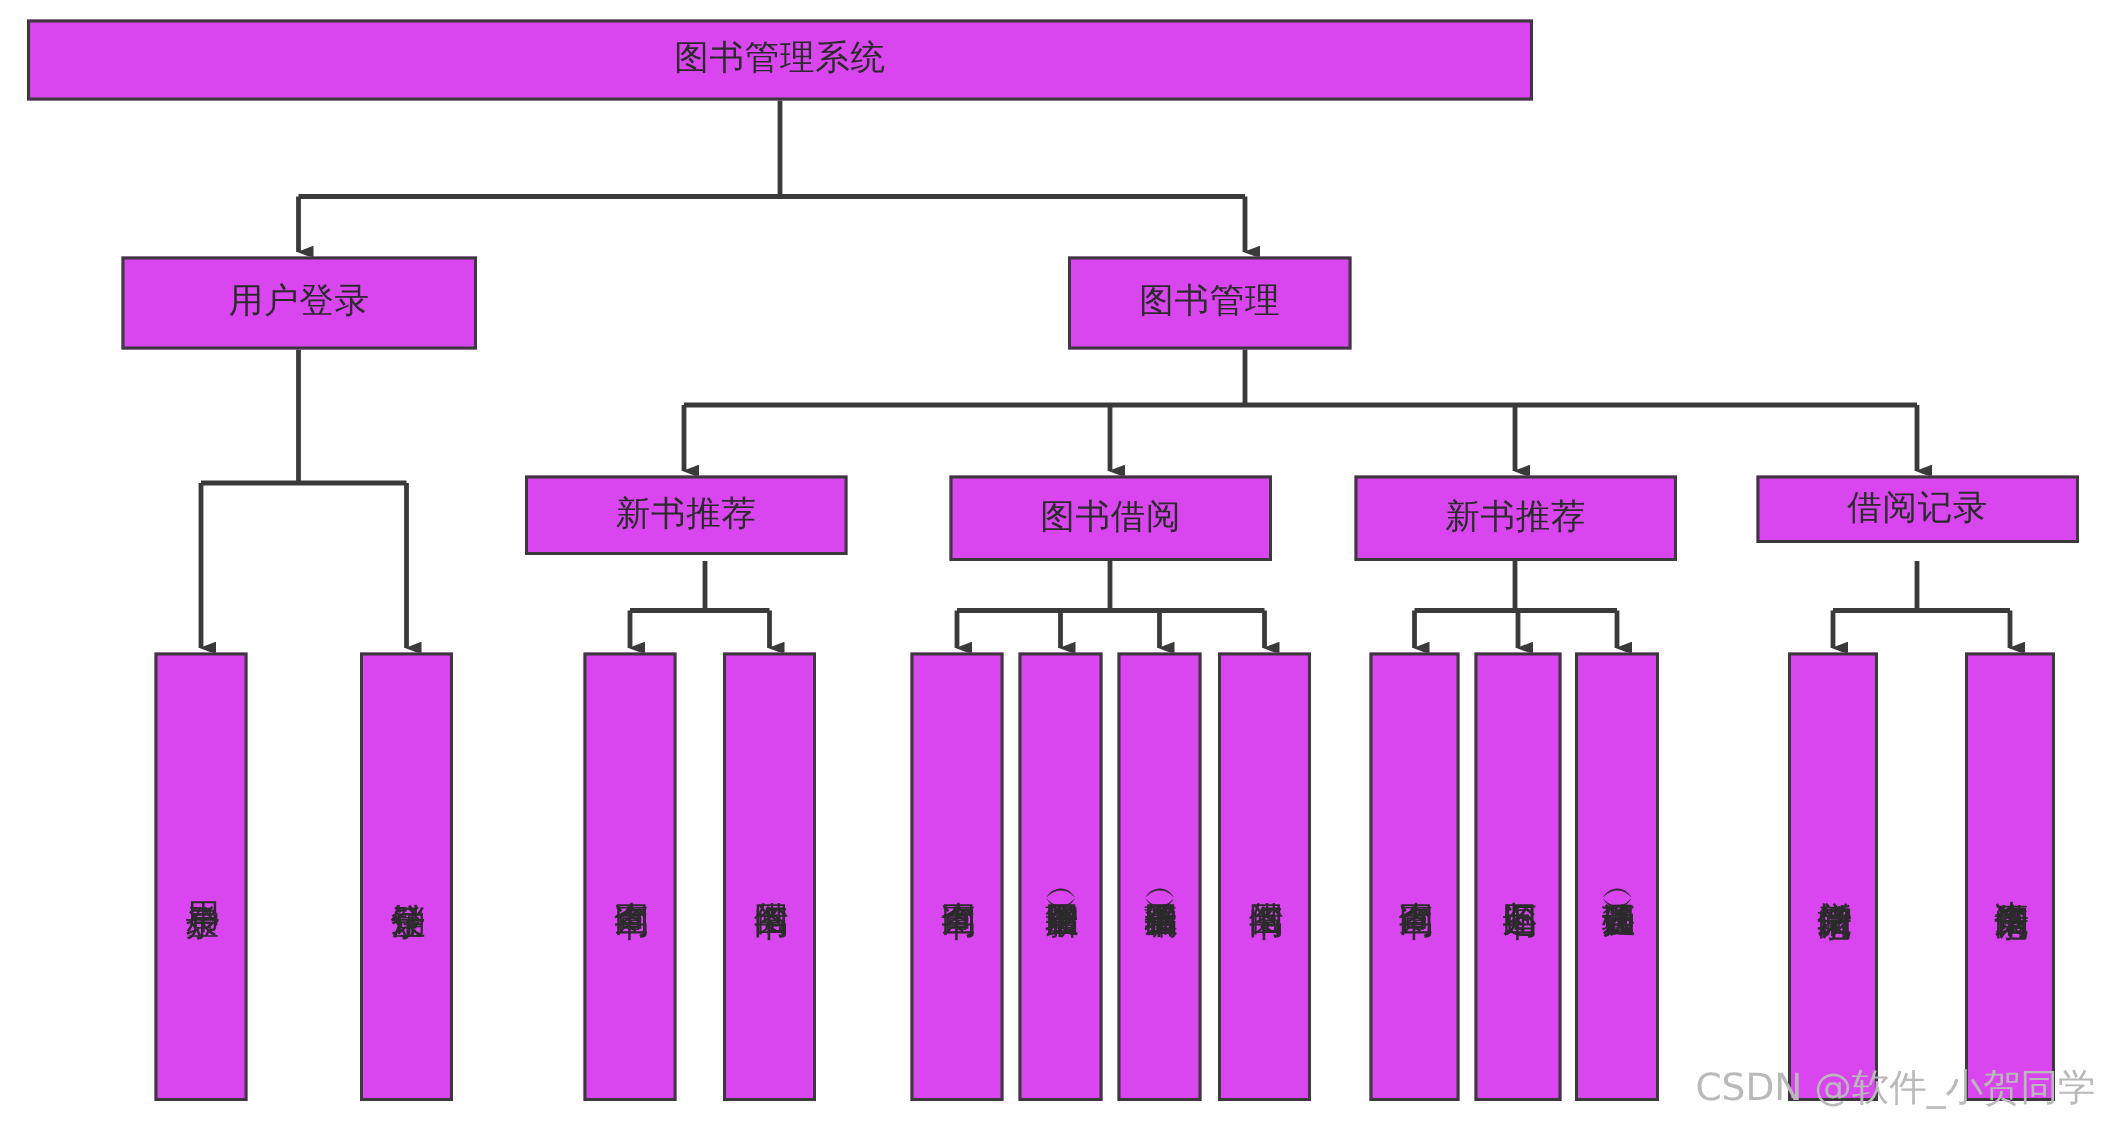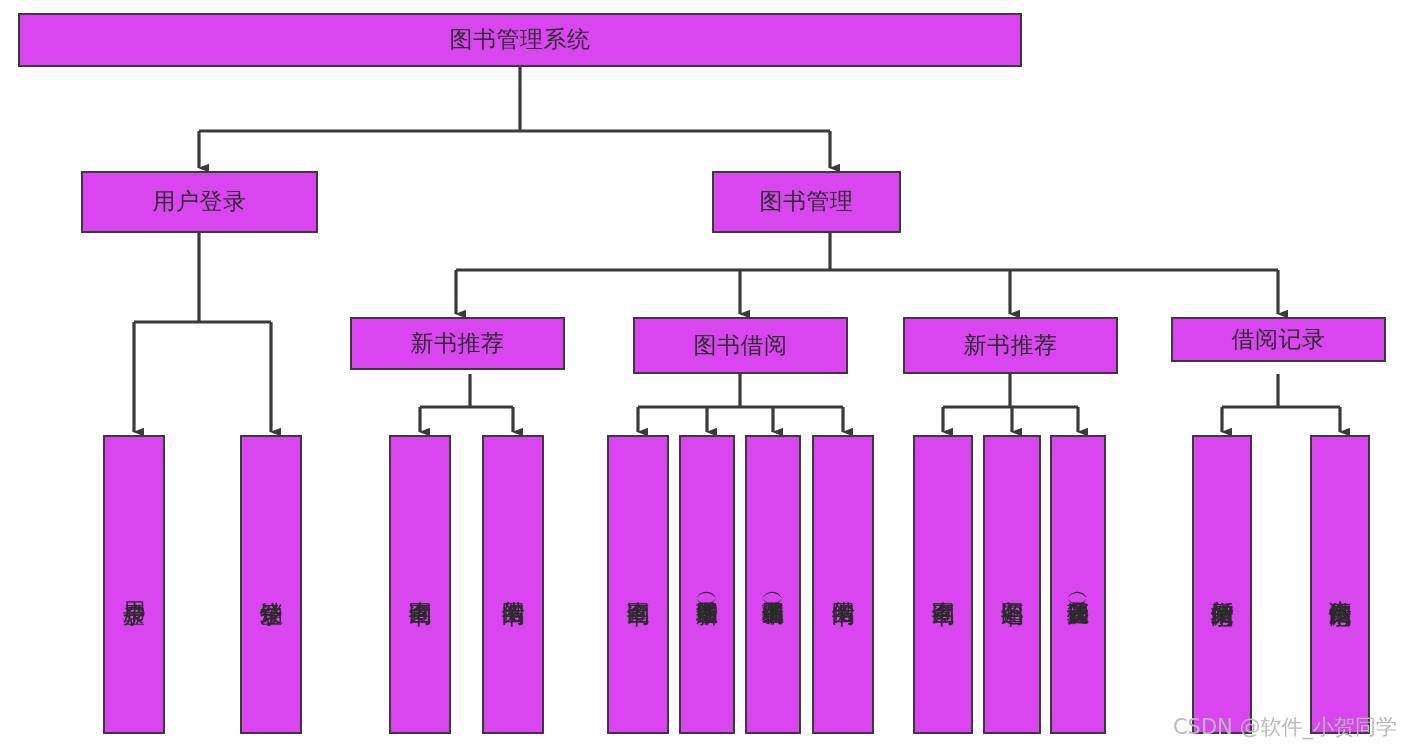--- a/index.html
+++ b/index.html
@@ -60,21 +60,21 @@
   }
   .node.vertical.tight .node-label {
     font-size: 22px;
     letter-spacing: 0px;
     line-height: 1.0;
   }
   #watermark {
     position: absolute;
     right: 8px;
     bottom: 6px;
-    font-size: 21px;
+    font-size: 25px;
     color: #b9b9b9;
     white-space: nowrap;
     user-select: none;
   }
 </style>
 </head>
 <body>
 
 <div id="diagram-root">
 

